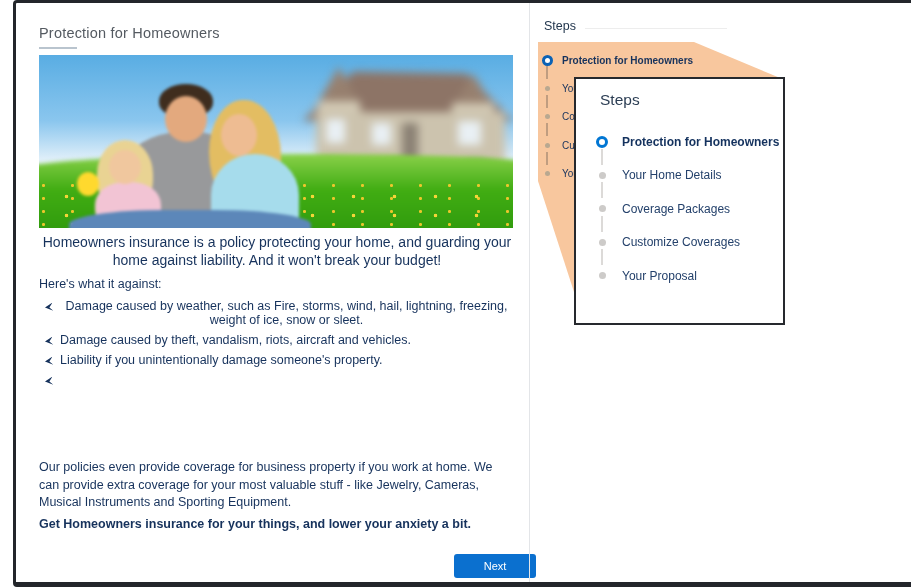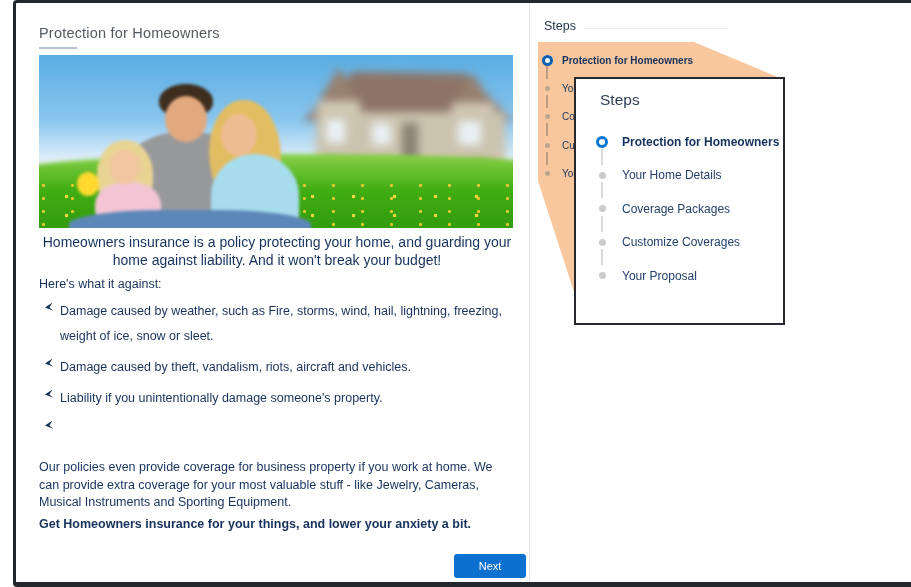--- a/index.html
+++ b/index.html
@@ -54,24 +54,24 @@
   .f-girl-dress{left:26px;top:98px;width:66px;height:50px;background:#f2c4d4;border-radius:45%;}
   .f-flower{left:8px;top:88px;width:22px;height:24px;background:#ffd92e;border-radius:50%;}
   .f-jeans{left:0;top:126px;width:242px;height:36px;background:#5c87b9;border-radius:40% 40% 20% 20%;}
 
   .intro{position:absolute;left:23px;top:231px;width:476px;font-size:14px;line-height:17.5px;font-weight:400;color:var(--navy);text-align:center;}
   .covers{position:absolute;left:23px;top:274px;width:474px;font-size:12.5px;color:var(--navy);}
   .bullets{position:absolute;left:29px;top:296px;width:468px;list-style:none;}
   .bullet-row{display:flex;margin-bottom:6px;}
   .bullet-icon{flex:0 0 8px;width:8px;height:9px;margin-top:4px;background:var(--navy);
                clip-path:polygon(0 45%,100% 0,55% 50%,100% 90%);transform:rotate(-6deg);}
-  .bullet-text{margin-left:7px;font-size:12.5px;line-height:25px;color:var(--navy);}
+  .bullet-text{margin-left:7px;font-size:12.5px;line-height:14px;color:var(--navy);text-align:center;}
   .extra{position:absolute;left:23px;top:456px;width:470px;font-size:12.5px;line-height:17.5px;color:var(--navy);}
   .closing{position:absolute;left:23px;top:514px;width:474px;font-size:12.5px;font-weight:700;color:var(--navy);}
-  .next-btn{position:absolute;left:438px;top:551px;width:72px;height:24px;background:var(--accent-blue);
+  .next-btn{position:absolute;left:438px;top:551px;width:82px;height:24px;background:var(--accent-blue);
             color:#fff;font-family:inherit;font-size:11px;border:none;border-radius:3px;cursor:pointer;}
 
   
   .steps-heading{position:absolute;left:528px;top:16px;font-size:12.5px;font-weight:400;color:#23374e;}
   .steps-heading-rule{position:absolute;left:569px;top:25px;width:142px;height:1px;background:#ededed;}
 
   .orange-highlight{position:absolute;left:522px;top:39px;width:247px;height:253px;background:var(--highlight-orange);
             clip-path:polygon(0 0,156px 0,247px 38px,247px 46px,37px 253px,0 139px);z-index:1;}
 
   ol.mini-steps{position:absolute;left:524px;top:43px;list-style:none;z-index:2;}

